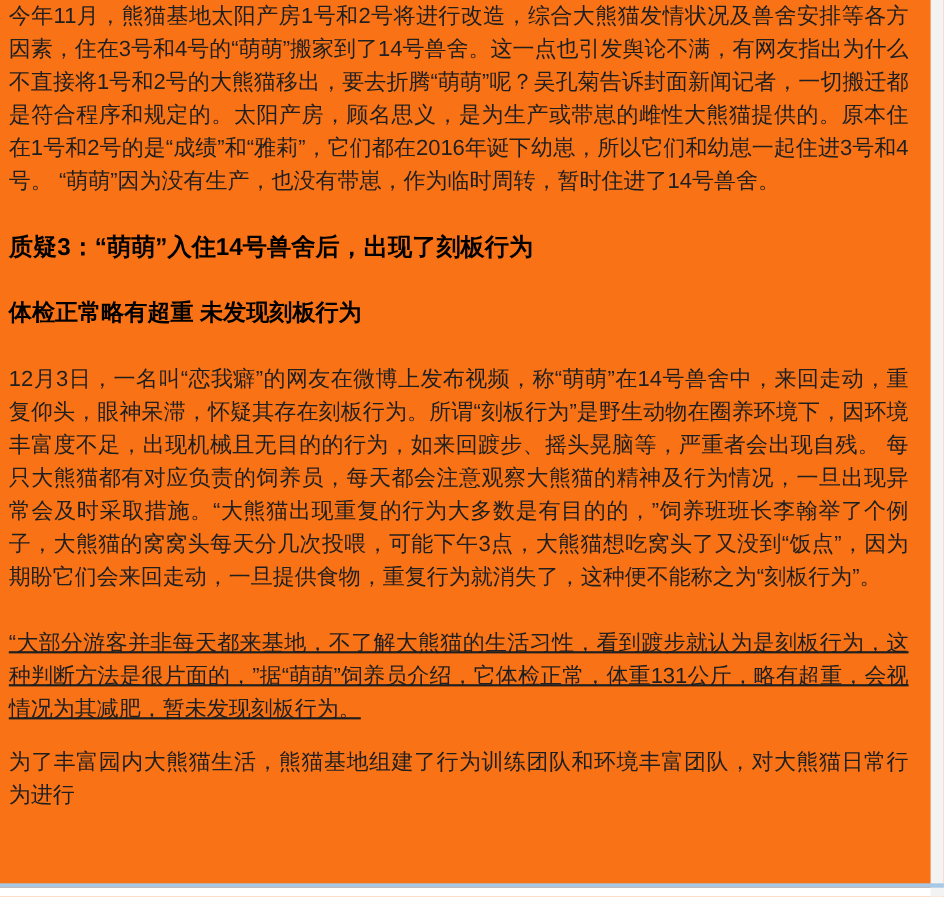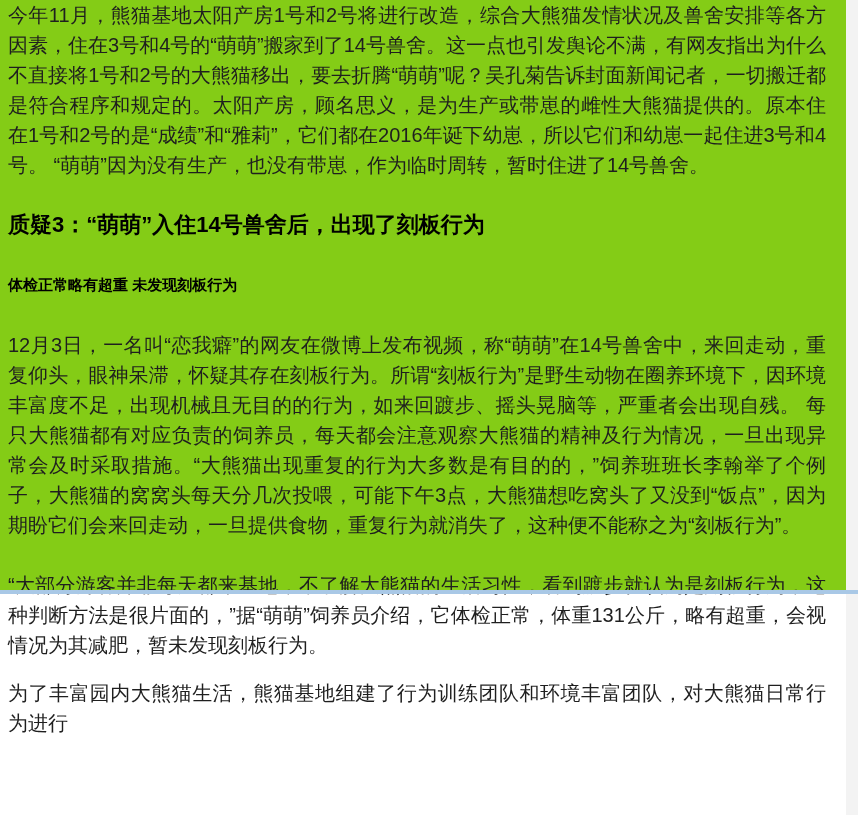--- a/index.html
+++ b/index.html
@@ -10,54 +10,55 @@
   body {
     width: 858px;
     height: 815px;
     overflow: hidden;
     position: relative;
     font-family: "Liberation Sans", "DejaVu Sans", sans-serif;
   }
   .page {
     position: relative;
     width: 858px;
-    height: 594px;
-    background: #84cc16;
+    height: 807px;
+    background: #f97316;
   }
   .content {
     position: absolute;
     left: 8px;
     top: 0;
     width: 818px;
     color: #1f1f1f;
     font-size: 20px;
     line-height: 30px;
     text-align: justify;
     text-justify: inter-ideograph;
   }
   .para {
     margin: 0 0 30px 0;
   }
   .para.last-full {
     margin-bottom: 18px;
+    text-decoration: underline;
   }
   .para.truncated {
     margin-bottom: 0;
   }
   .heading {
     margin: 0 0 30px 0;
     font-size: 22px;
     line-height: 30px;
     font-weight: bold;
     color: #000000;
     text-align: left;
   }
   .subheading {
     margin: 0 0 30px 0;
-    font-size: 15px;
+    font-size: 21px;
     line-height: 30px;
     font-weight: bold;
     color: #000000;
     text-align: left;
   }
   .scroll-strip {
     position: absolute;
     top: 0;
     right: 0;
     width: 12px;

